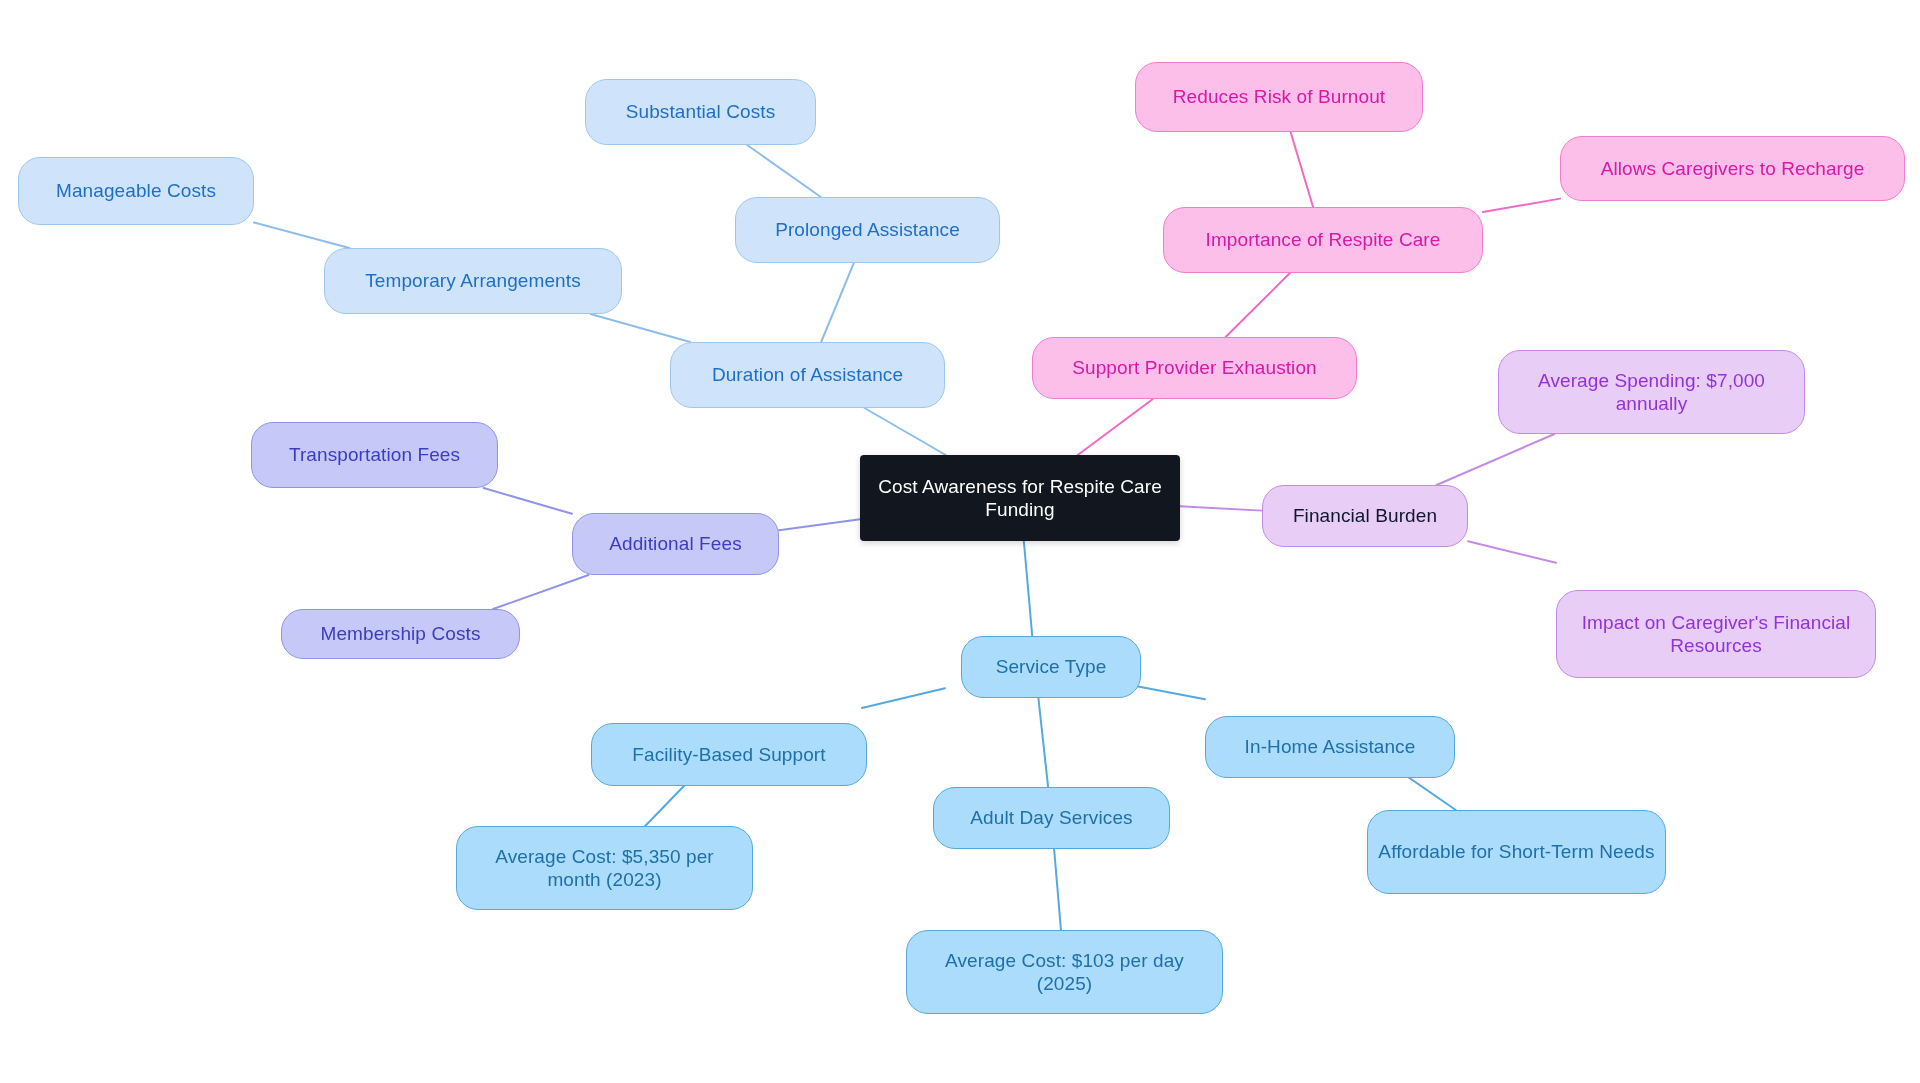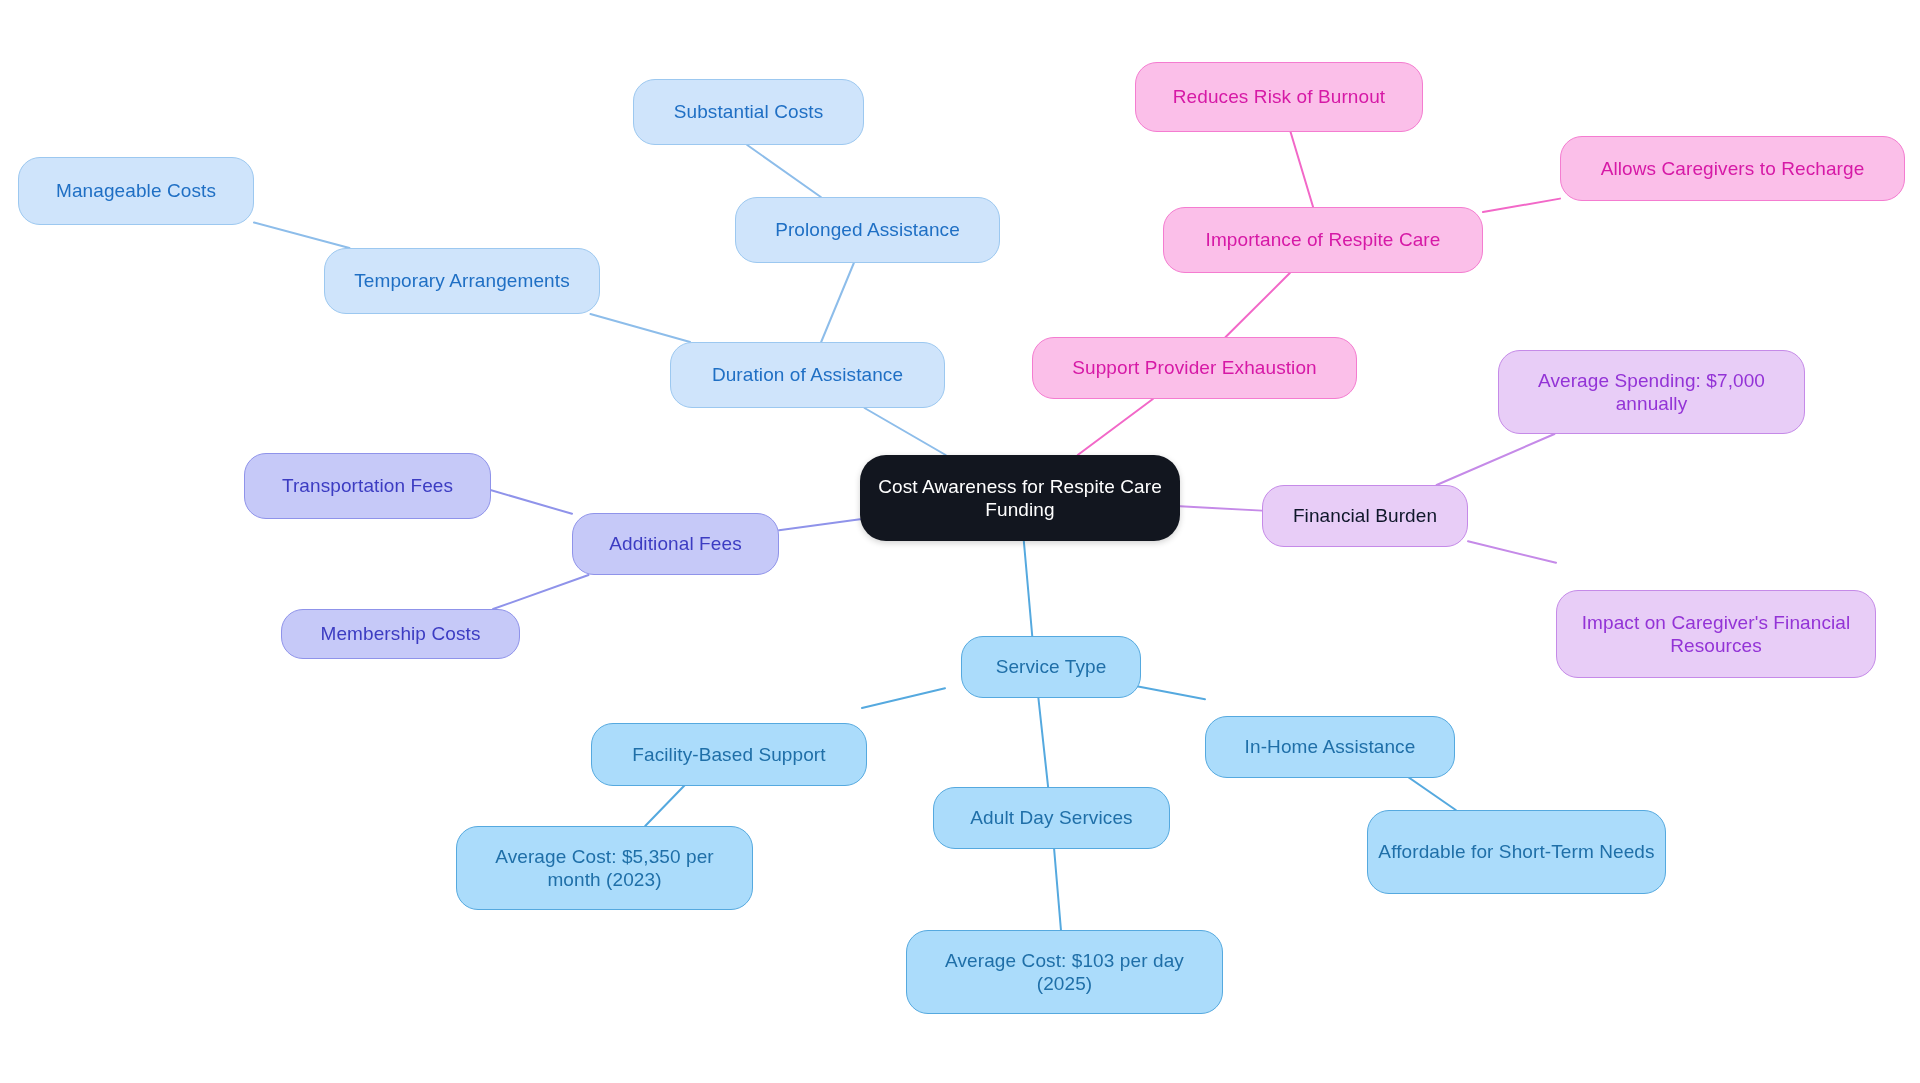--- a/index.html
+++ b/index.html
@@ -39,21 +39,21 @@
     line-height: 1.22;
     padding: 4px 10px;
     letter-spacing: 0.1px;
     -webkit-font-smoothing: antialiased;
   }
   .node-label {
     display: block;
     width: 100%;
   }
   .node.root {
-    border-radius: 26px;
+    border-radius: 4px;
     border: none;
     box-shadow: 0 2px 6px rgba(0,0,0,0.18);
   }
 </style>
 </head>
 <body>
 
 <div id="mindmap-canvas">
   <svg class="edges" viewBox="0 0 1920 1083" preserveAspectRatio="none">
       <path d="M 945.7113821138212 455 Q 905.1117886178862 431.5 864.5121951219512 408" stroke="#8dbdea" stroke-width="2" fill="none" stroke-linecap="round"></path>
@@ -76,30 +76,30 @@
       <path d="M 1374.8178294573643 754 Q 1415.2984496124031 782 1455.7790697674418 810" stroke="#55a9df" stroke-width="2" fill="none" stroke-linecap="round"></path>
       <path d="M 945 688.3235294117648 Q 903.4758620689655 698.1617647058824 861.951724137931 708" stroke="#55a9df" stroke-width="2" fill="none" stroke-linecap="round"></path>
       <path d="M 698.4805447470817 771 Q 671.8365758754863 798.5 645.192607003891 826" stroke="#55a9df" stroke-width="2" fill="none" stroke-linecap="round"></path>
       <path d="M 1038.387417218543 698 Q 1043.25 742.5 1048.112582781457 787" stroke="#55a9df" stroke-width="2" fill="none" stroke-linecap="round"></path>
       <path d="M 1054.1168831168832 849 Q 1057.5357142857142 889.5 1060.9545454545455 930" stroke="#55a9df" stroke-width="2" fill="none" stroke-linecap="round"></path>
     </svg>
   <div id="node-layer">
       <div class="node" style="left: 670px; top: 342px; width: 275px; height: 66px; font-size: 19px; background: rgb(207, 228, 251); color: rgb(31, 111, 196); border-color: rgb(156, 200, 240); text-align: center;">
         <span class="node-label">Duration of Assistance</span>
       </div>
-      <div class="node" style="left: 324px; top: 248px; width: 276px; height: 66px; font-size: 19px; background: rgb(207, 228, 251); color: rgb(31, 111, 196); border-color: rgb(156, 200, 240);">
+      <div class="node" style="left: 324px; top: 248px; width: 298px; height: 66px; font-size: 19px; background: rgb(207, 228, 251); color: rgb(31, 111, 196); border-color: rgb(156, 200, 240);">
         <span class="node-label">Temporary Arrangements</span>
       </div>
       <div class="node" style="left: 18px; top: 157px; width: 236px; height: 68px; font-size: 19px; background: rgb(207, 228, 251); color: rgb(31, 111, 196); border-color: rgb(156, 200, 240);">
         <span class="node-label">Manageable Costs</span>
       </div>
       <div class="node" style="left: 735px; top: 197px; width: 265px; height: 66px; font-size: 19px; background: rgb(207, 228, 251); color: rgb(31, 111, 196); border-color: rgb(156, 200, 240);">
         <span class="node-label">Prolonged Assistance</span>
       </div>
-      <div class="node" style="left: 585px; top: 79px; width: 231px; height: 66px; font-size: 19px; background: rgb(207, 228, 251); color: rgb(31, 111, 196); border-color: rgb(156, 200, 240); margin-left: 48px;">
+      <div class="node" style="left: 585px; top: 79px; width: 231px; height: 66px; font-size: 19px; background: rgb(207, 228, 251); color: rgb(31, 111, 196); border-color: rgb(156, 200, 240);">
         <span class="node-label">Substantial Costs</span>
       </div>
       <div class="node" style="left: 1032px; top: 337px; width: 325px; height: 62px; font-size: 19px; background: rgb(251, 191, 233); color: rgb(214, 25, 166); border-color: rgb(244, 124, 208);">
         <span class="node-label">Support Provider Exhaustion</span>
       </div>
       <div class="node" style="left: 1163px; top: 207px; width: 320px; height: 66px; font-size: 19px; background: rgb(251, 191, 233); color: rgb(214, 25, 166); border-color: rgb(244, 124, 208);">
         <span class="node-label">Importance of Respite Care</span>
       </div>
       <div class="node" style="left: 1135px; top: 62px; width: 288px; height: 70px; font-size: 19px; background: rgb(251, 191, 233); color: rgb(214, 25, 166); border-color: rgb(244, 124, 208);">
         <span class="node-label">Reduces Risk of Burnout</span>
@@ -112,21 +112,21 @@
       </div>
       <div class="node" style="left: 1498px; top: 350px; width: 307px; height: 84px; font-size: 19px; background: rgb(232, 205, 247); color: rgb(147, 51, 214); border-color: rgb(197, 138, 232);">
         <span class="node-label">Average Spending: $7,000 annually</span>
       </div>
       <div class="node" style="left: 1556px; top: 590px; width: 320px; height: 88px; font-size: 19px; background: rgb(232, 205, 247); color: rgb(147, 51, 214); border-color: rgb(197, 138, 232);">
         <span class="node-label">Impact on Caregiver's Financial Resources</span>
       </div>
       <div class="node" style="left: 572px; top: 513px; width: 207px; height: 62px; font-size: 19px; background: rgb(198, 201, 248); color: rgb(60, 60, 194); border-color: rgb(143, 147, 234);">
         <span class="node-label">Additional Fees</span>
       </div>
-      <div class="node" style="left: 244px; top: 422px; width: 247px; height: 66px; font-size: 19px; background: rgb(198, 201, 248); color: rgb(60, 60, 194); border-color: rgb(143, 147, 234); margin-top: 31px;">
+      <div class="node" style="left: 251px; top: 422px; width: 247px; height: 66px; font-size: 19px; background: rgb(198, 201, 248); color: rgb(60, 60, 194); border-color: rgb(143, 147, 234);">
         <span class="node-label">Transportation Fees</span>
       </div>
       <div class="node" style="left: 281px; top: 609px; width: 239px; height: 50px; font-size: 19px; background: rgb(198, 201, 248); color: rgb(60, 60, 194); border-color: rgb(143, 147, 234);">
         <span class="node-label">Membership Costs</span>
       </div>
       <div class="node" style="left: 945px; top: 636px; width: 180px; height: 62px; font-size: 19px; background: rgb(171, 220, 251); color: rgb(31, 111, 168); border-color: rgb(85, 169, 223); margin-left: 16px;">
         <span class="node-label">Service Type</span>
       </div>
       <div class="node" style="left: 1205px; top: 692px; width: 250px; height: 62px; font-size: 19px; background: rgb(171, 220, 251); color: rgb(31, 111, 168); border-color: rgb(85, 169, 223); margin-top: 24px;">
         <span class="node-label">In-Home Assistance</span>

